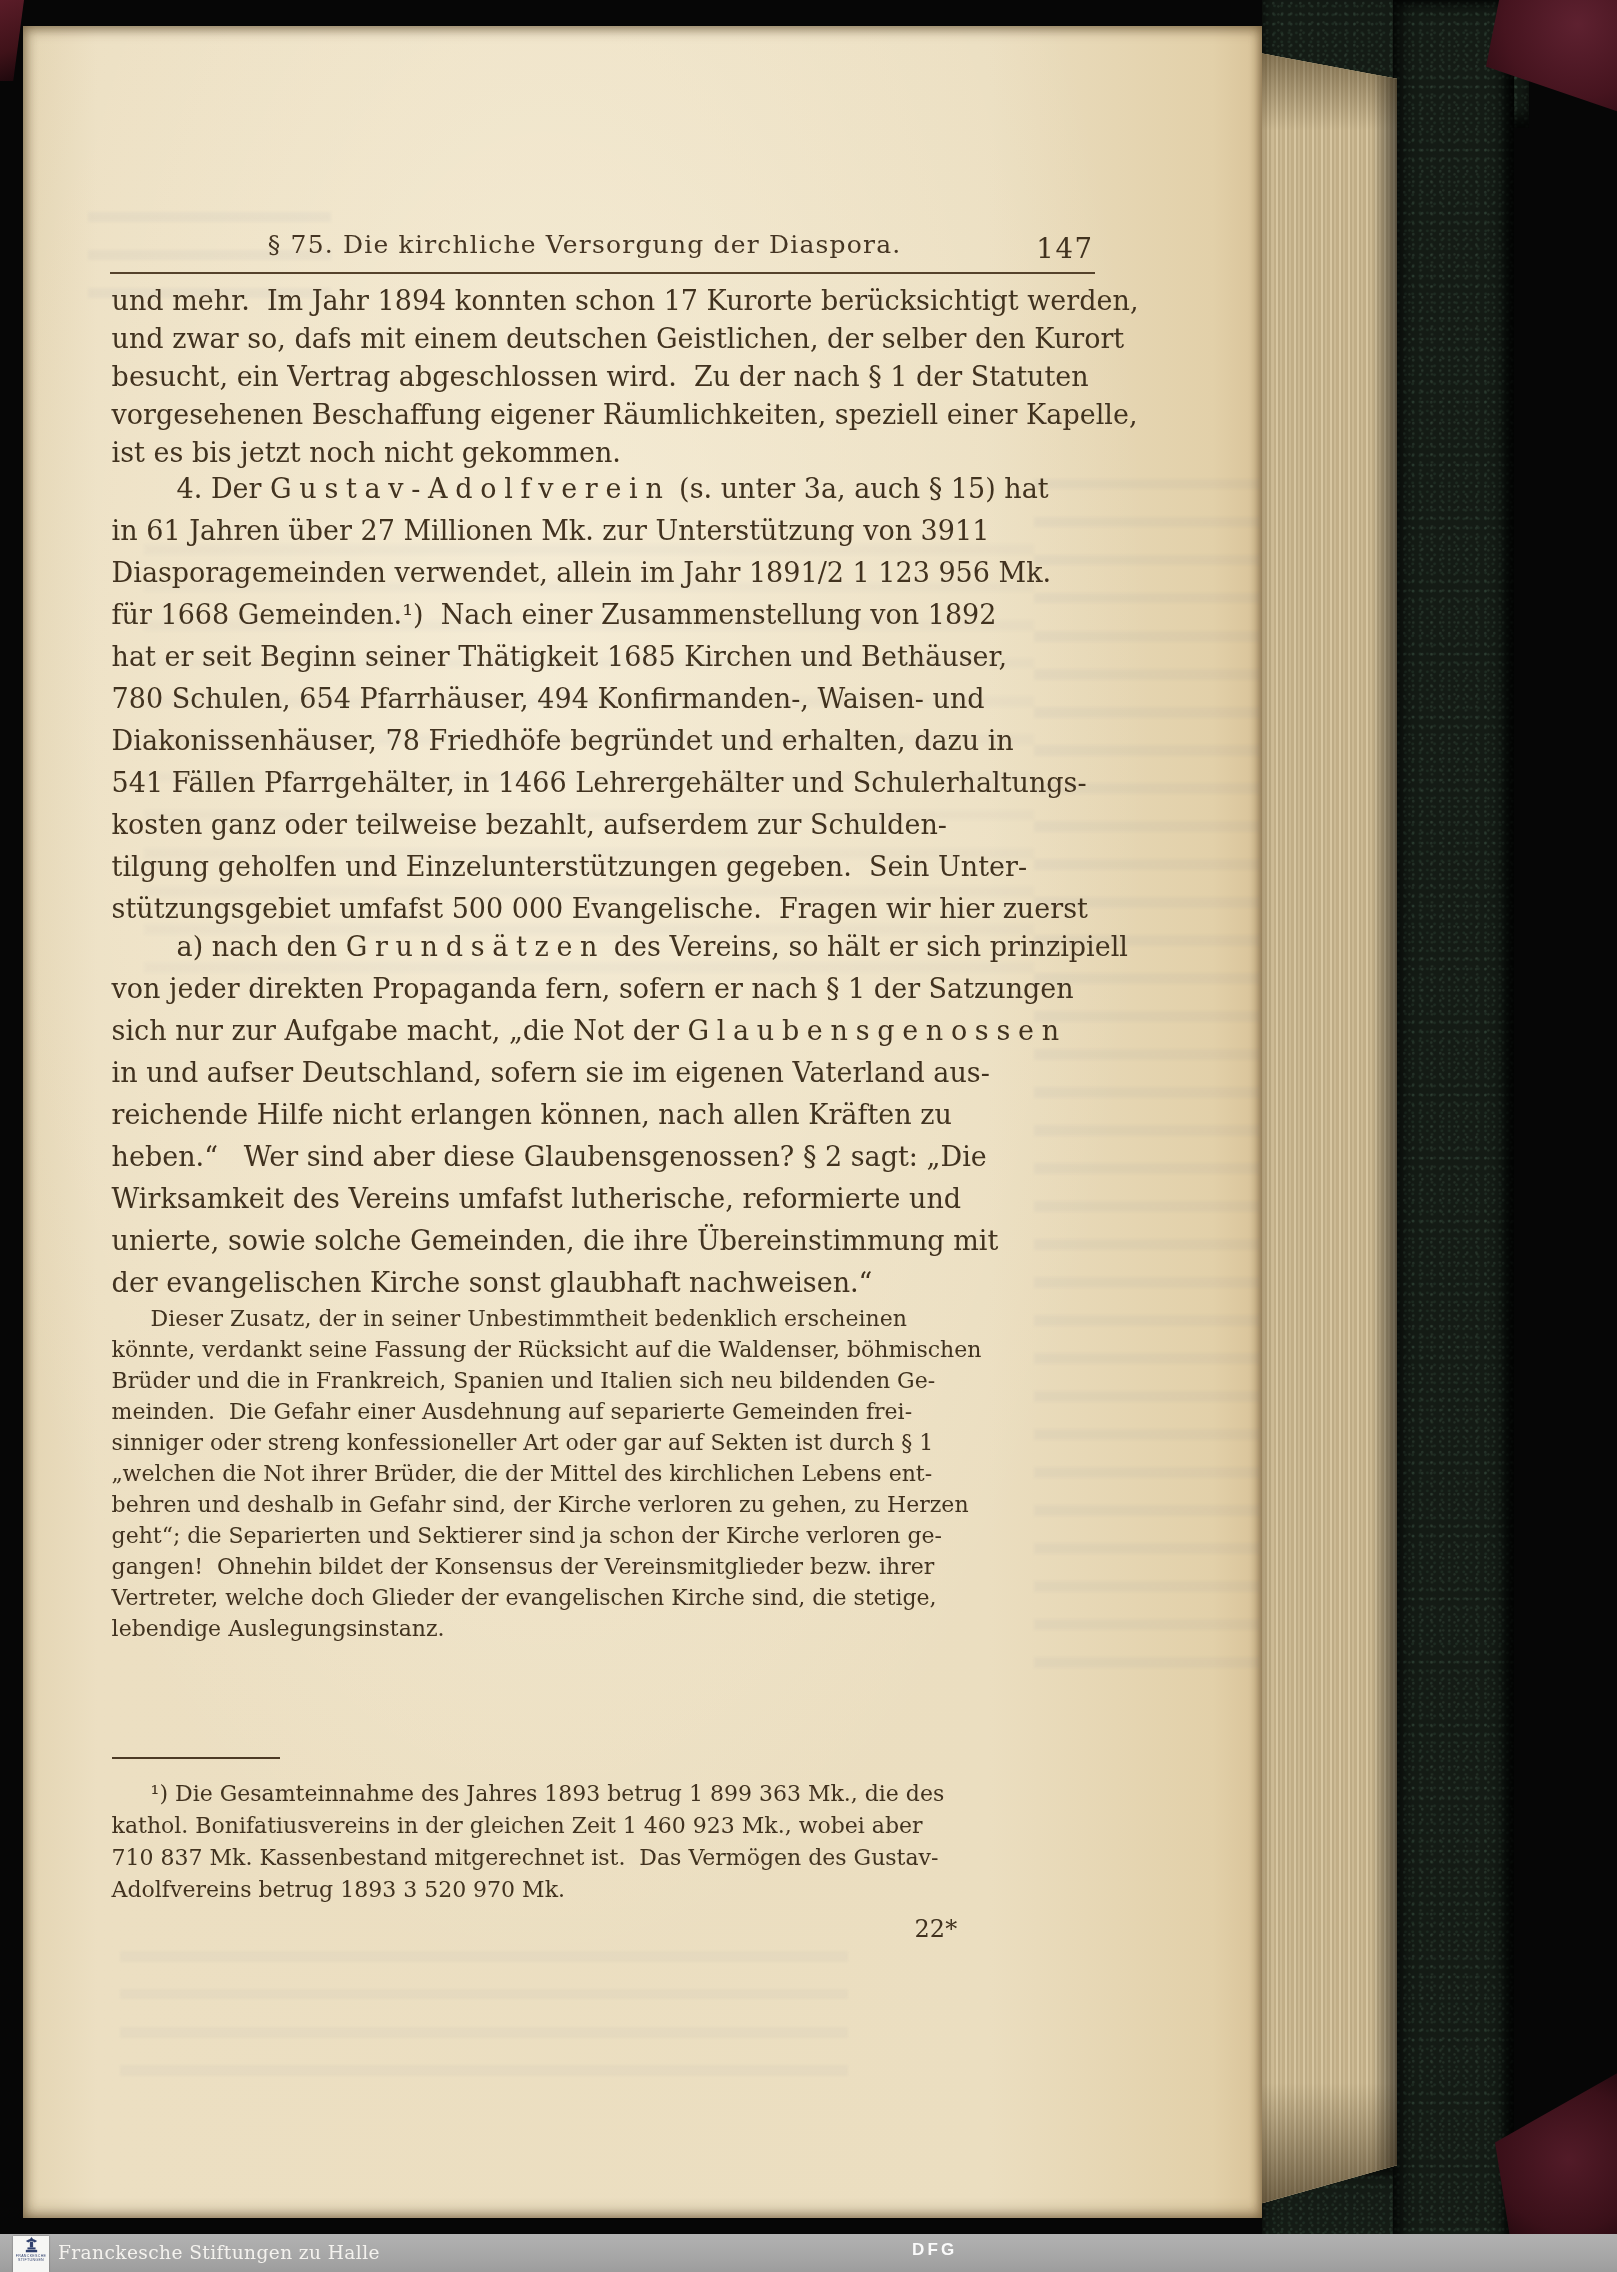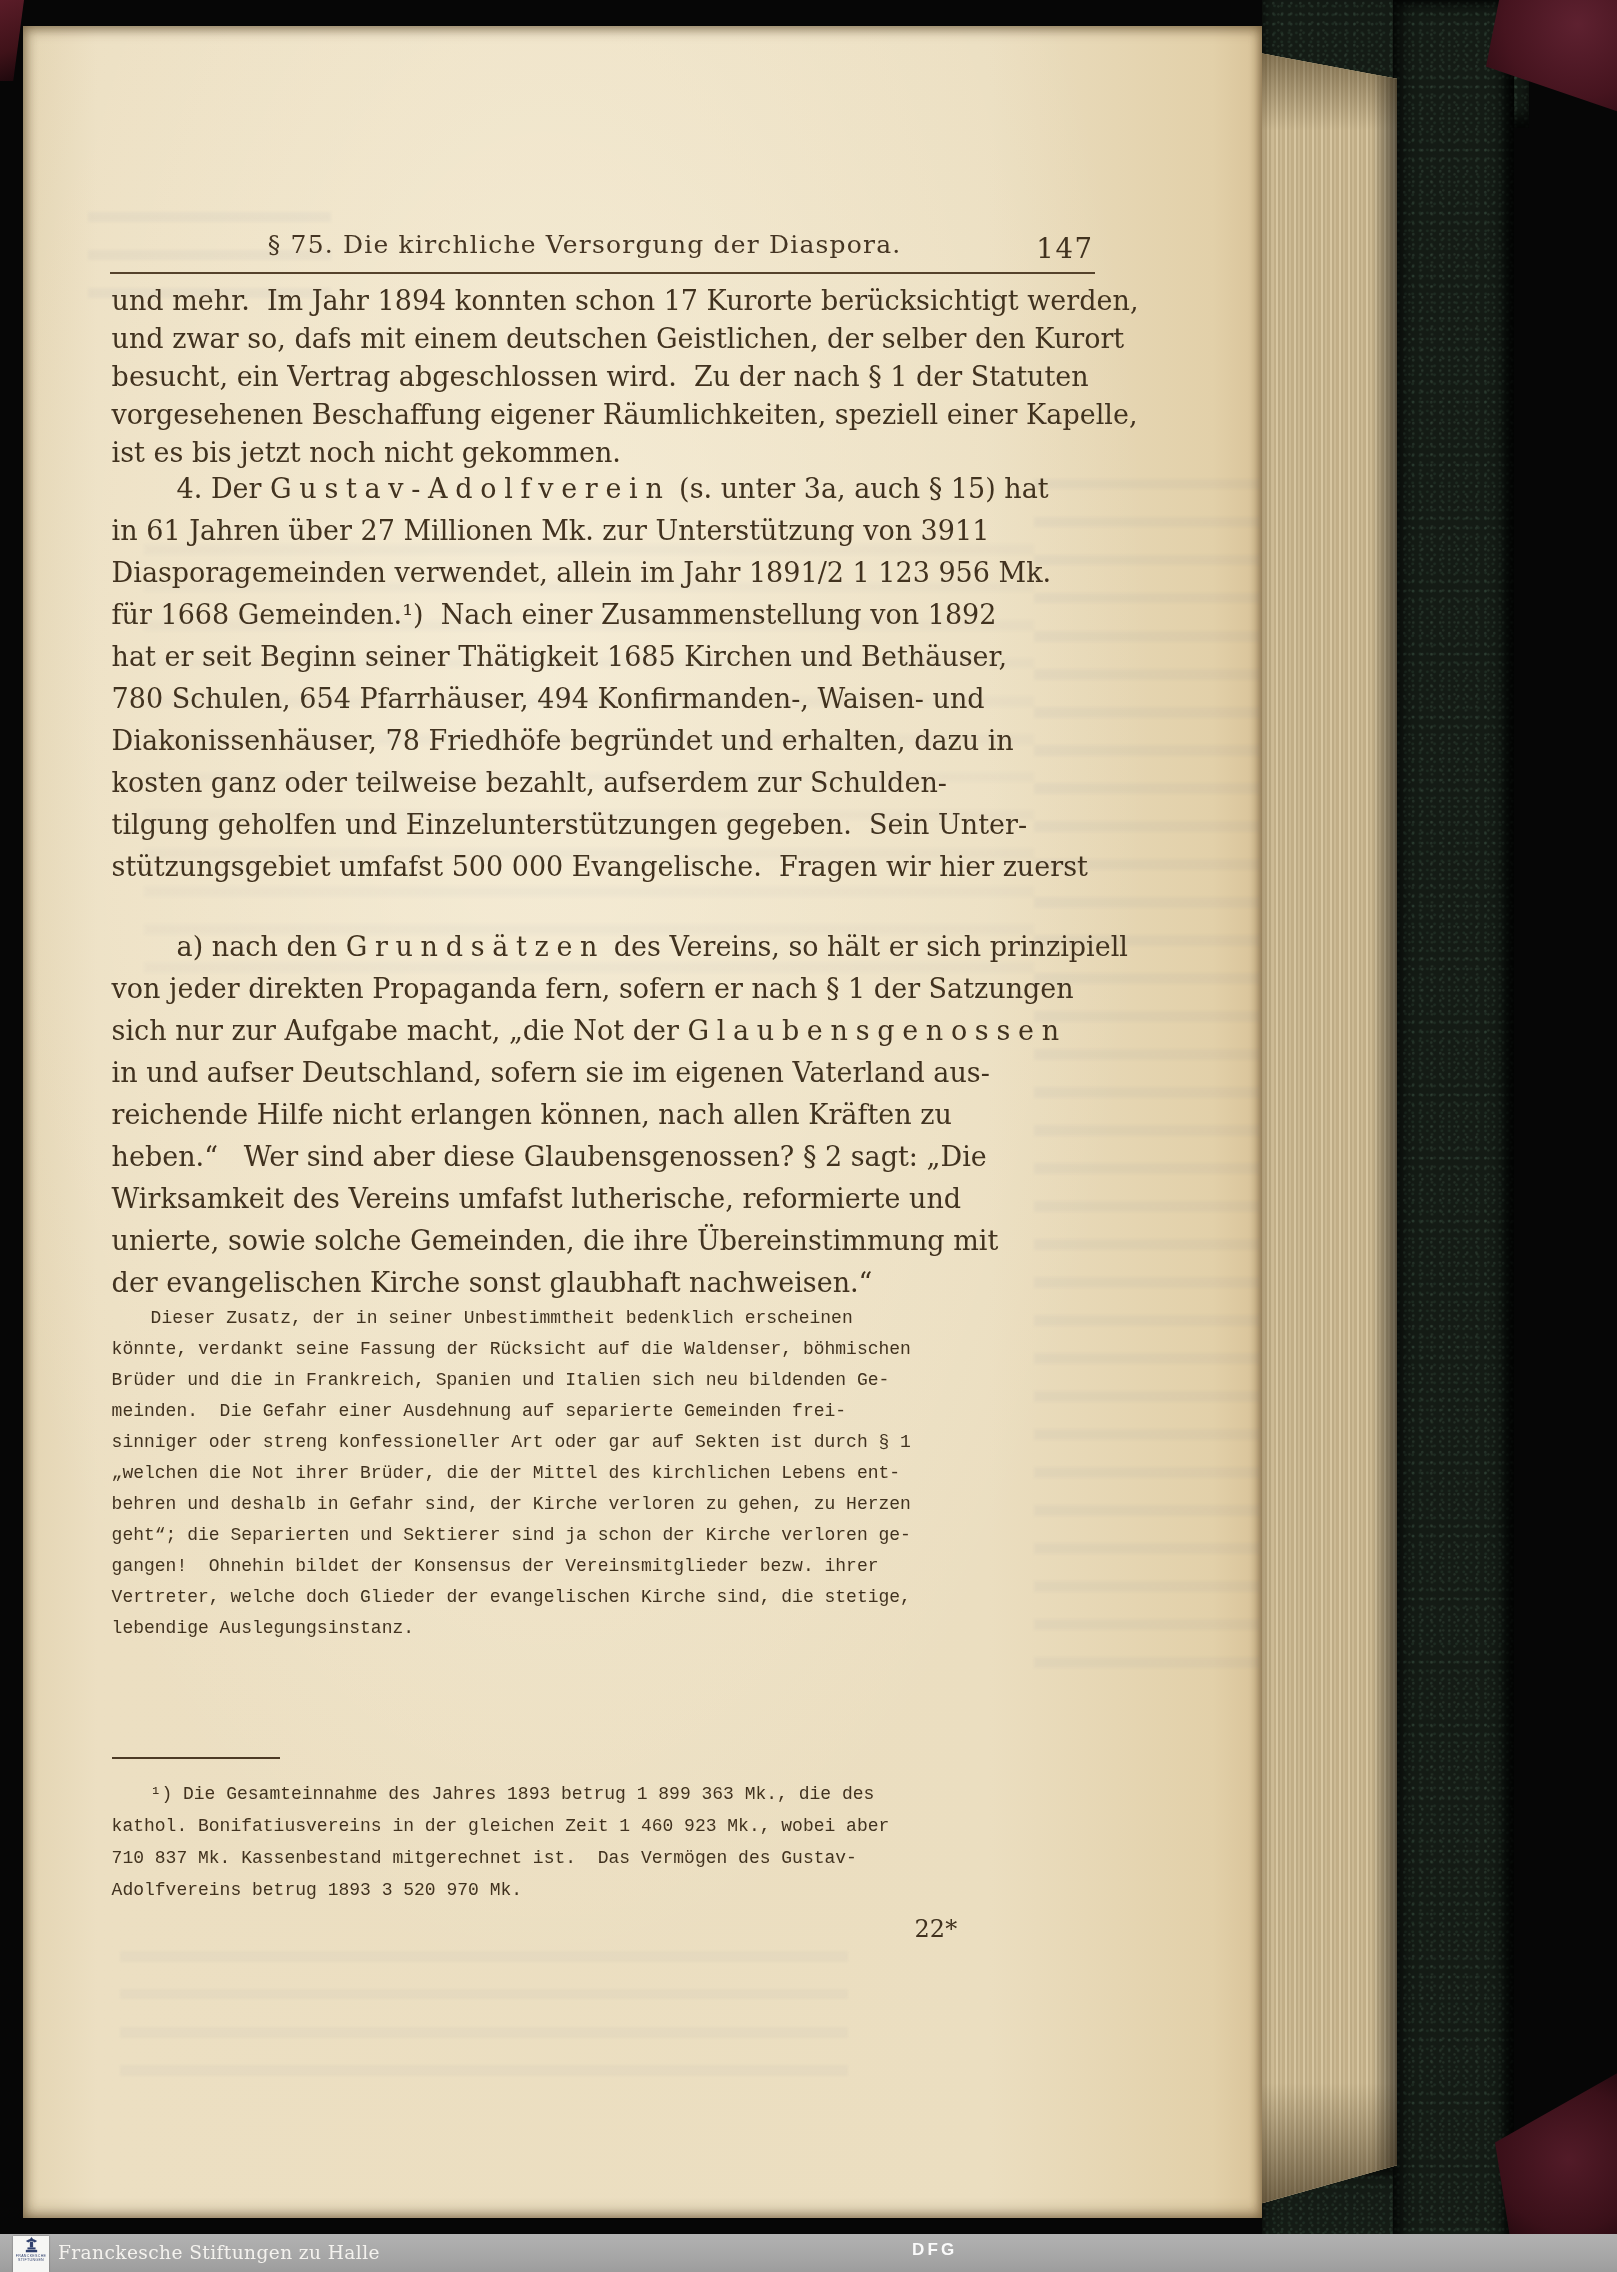--- a/index.html
+++ b/index.html
@@ -64,21 +64,21 @@
     color:#453523;transform:translateX(-18px);}
   .page-num{position:absolute;right:0;top:1.6px;font-size:27.5px;letter-spacing:1.6px;color:#41321f;}
   .head-rule{position:absolute;left:87px;top:246px;width:985px;height:2.4px;
     background:linear-gradient(180deg,#55422b 0 1.6px,rgba(85,66,43,.35) 1.6px 2.4px);}
 
   .para{position:absolute;left:89px;width:987px;font-size:27px;line-height:42px;}
   .para .line{white-space:pre;}
   .p1{top:256px;line-height:38px;}
   .p2{top:442px;}
   .p3{top:900px;}
-  .small{font-size:18px;line-height:31px;font-family:Liberation Mono, monospace;}
+  .small{font-size:22px;line-height:31px;}
   .p4{top:1277px;}
   .indent-lg .line:first-child{padding-left:65px;}
   .indent-sm .line:first-child{padding-left:39px;}
   .sperr{letter-spacing:.285em;}
 
   .footnote-rule{position:absolute;left:89px;top:1731px;width:168px;height:2.4px;
     background:#4c3a25;}
   .footnote{top:1752px;line-height:32px;}
   .sig{position:absolute;left:892px;top:1889px;font-size:24px;color:#41321f;}
 
@@ -132,20 +132,21 @@
       </div>
 
     <div class="para p2 indent-lg">
         <div class="line"><span>4. Der </span><span class="sperr">Gustav-Adolfverein</span><span> (s. unter 3a, auch § 15) hat</span></div>
         <div class="line">in 61 Jahren über 27 Millionen Mk. zur Unterstützung von 3911</div>
         <div class="line">Diasporagemeinden verwendet, allein im Jahr 1891/2 1 123 956 Mk.</div>
         <div class="line">für 1668 Gemeinden.¹)  Nach einer Zusammenstellung von 1892</div>
         <div class="line">hat er seit Beginn seiner Thätigkeit 1685 Kirchen und Bethäuser,</div>
         <div class="line">780 Schulen, 654 Pfarrhäuser, 494 Konfirmanden-, Waisen- und</div>
         <div class="line">Diakonissenhäuser, 78 Friedhöfe begründet und erhalten, dazu in</div>
+        <div class="line">541 Fällen Pfarrgehälter, in 1466 Lehrergehälter und Schulerhaltungs-</div>
         <div class="line">kosten ganz oder teilweise bezahlt, aufserdem zur Schulden-</div>
         <div class="line">tilgung geholfen und Einzelunterstützungen gegeben.  Sein Unter-</div>
         <div class="line">stützungsgebiet umfafst 500 000 Evangelische.  Fragen wir hier zuerst</div>
       </div>
 
     <div class="para p3 indent-lg">
         <div class="line"><span>a) nach den </span><span class="sperr">Grundsätzen</span><span> des Vereins, so hält er sich prinzipiell</span></div>
         <div class="line">von jeder direkten Propaganda fern, sofern er nach § 1 der Satzungen</div>
         <div class="line"><span>sich nur zur Aufgabe macht, „die Not der </span><span class="sperr">Glaubensgenossen</span></div>
         <div class="line">in und aufser Deutschland, sofern sie im eigenen Vaterland aus-</div>

